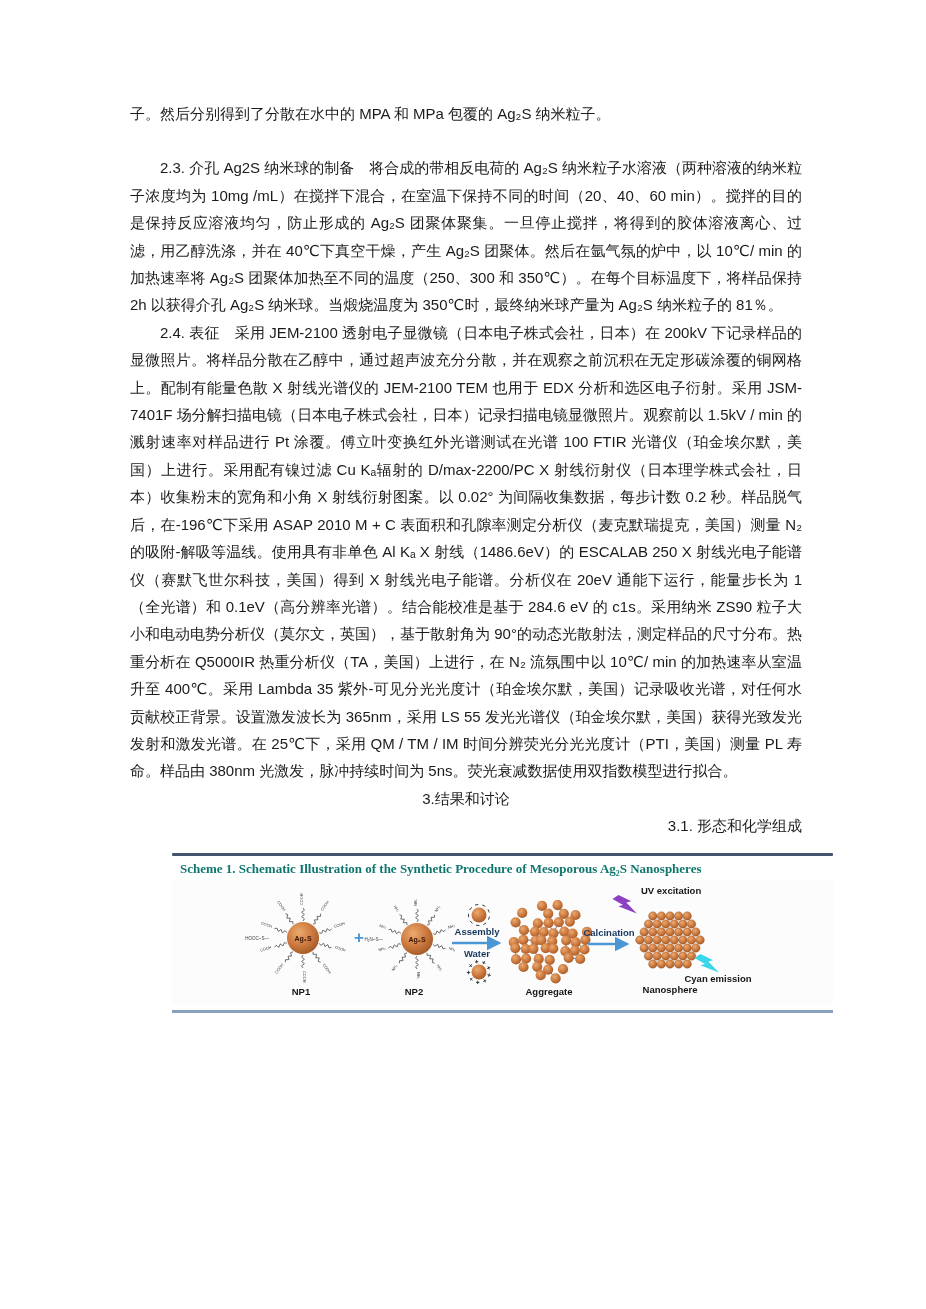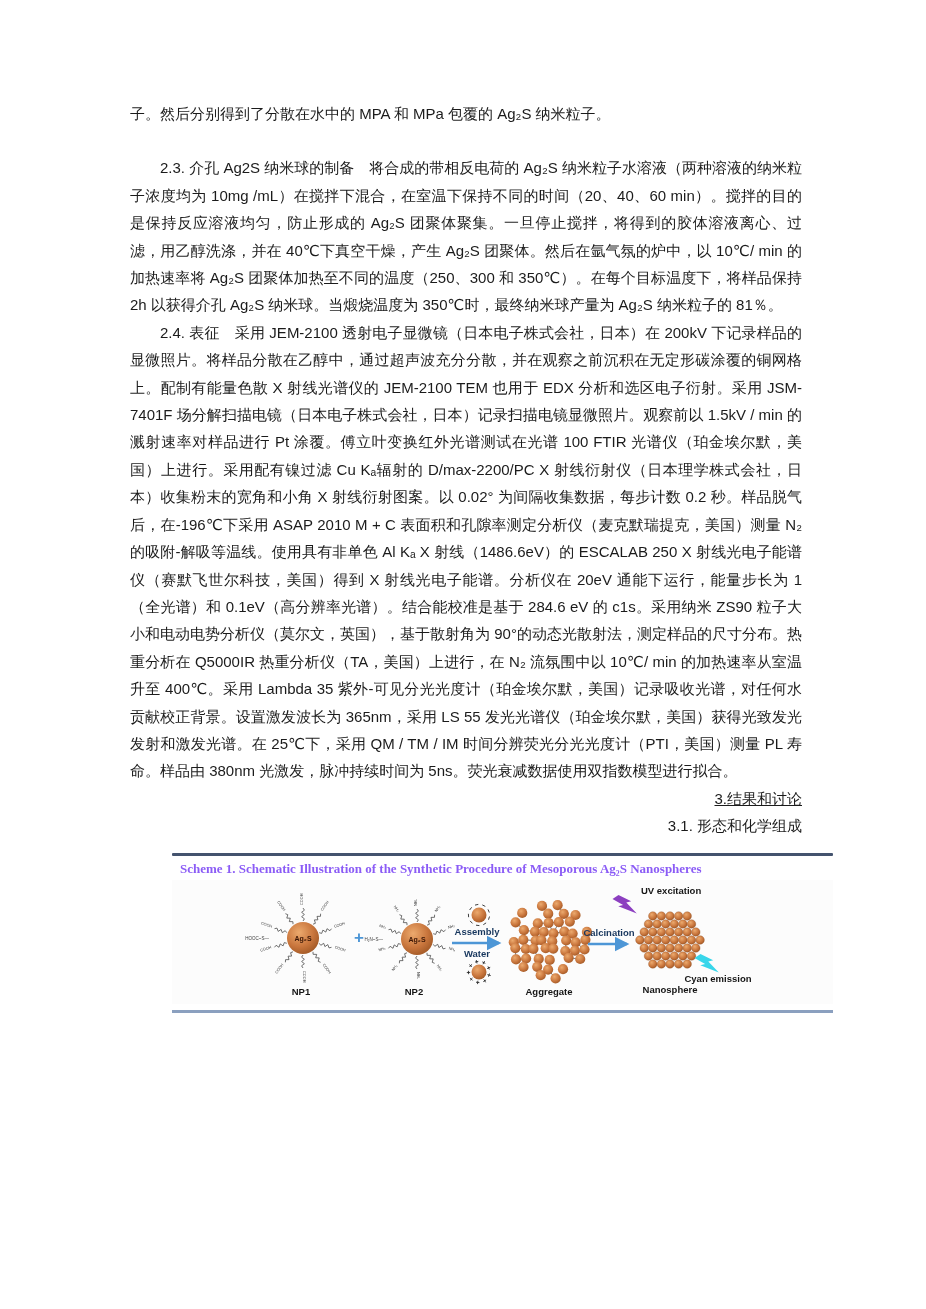--- a/index.html
+++ b/index.html
@@ -4,27 +4,27 @@
 <title>Document</title>
 <style>
   html,body{margin:0;padding:0;background:#ffffff;}
   body{width:926px;height:1309px;font-family:"Liberation Sans","DejaVu Sans",sans-serif;}
   .page{position:relative;width:926px;height:1273px;background:#fff;overflow:hidden;}
   .textblock{position:absolute;left:130px;top:100px;width:672px;color:#1b1b1b;
              font-size:15px;line-height:27.4px;text-align:justify;}
   .textblock p{margin:0;}
   .para-indent{text-indent:2em;}
   .blank-gap{height:27px;}
-  .h3{margin:26px 0 0 40px;text-align:right;text-decoration:underline;}
+  .h3{margin:26px 0 0 40px;text-align:center;}
   .h31{margin:0 0 0 40px;text-align:right;}
   .scheme{margin:13px 0 0 42px;width:661px;}
   .rule-top{height:3px;background:#44536e;border-radius:1px;}
   .rule-bottom{height:3px;background:#8ba0bf;margin-top:6px;}
   .scheme-title{font-family:"Liberation Serif","DejaVu Serif",serif;font-weight:bold;
-                font-size:13px;color:#8b5cf6;margin:5px 0 3px 8px;line-height:16px;}
+                font-size:13px;color:#0f766e;margin:5px 0 3px 8px;line-height:16px;}
   .scheme-svg{display:block;background:#fcfcfc;}
   svg text{font-family:"Liberation Sans","DejaVu Sans",sans-serif;}
   .fig-label{font-size:9.5px;font-weight:bold;fill:#151515;}
   .fig-label-blue{font-size:9.5px;font-weight:bold;fill:#17365d;}
   .core-label{font-size:7px;font-weight:bold;fill:#3b1605;}
   .ligand-label{font-size:4.5px;fill:#3c3c3c;}
   .plus-sign{font-size:17px;font-weight:bold;fill:#4d96d6;}
 </style>
 </head>
 <body>

